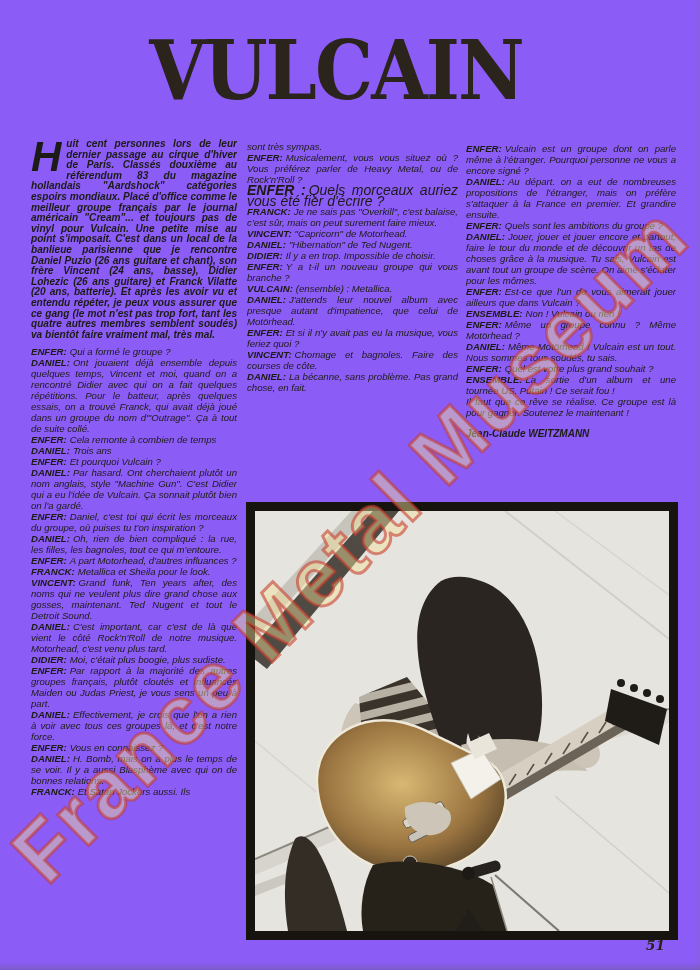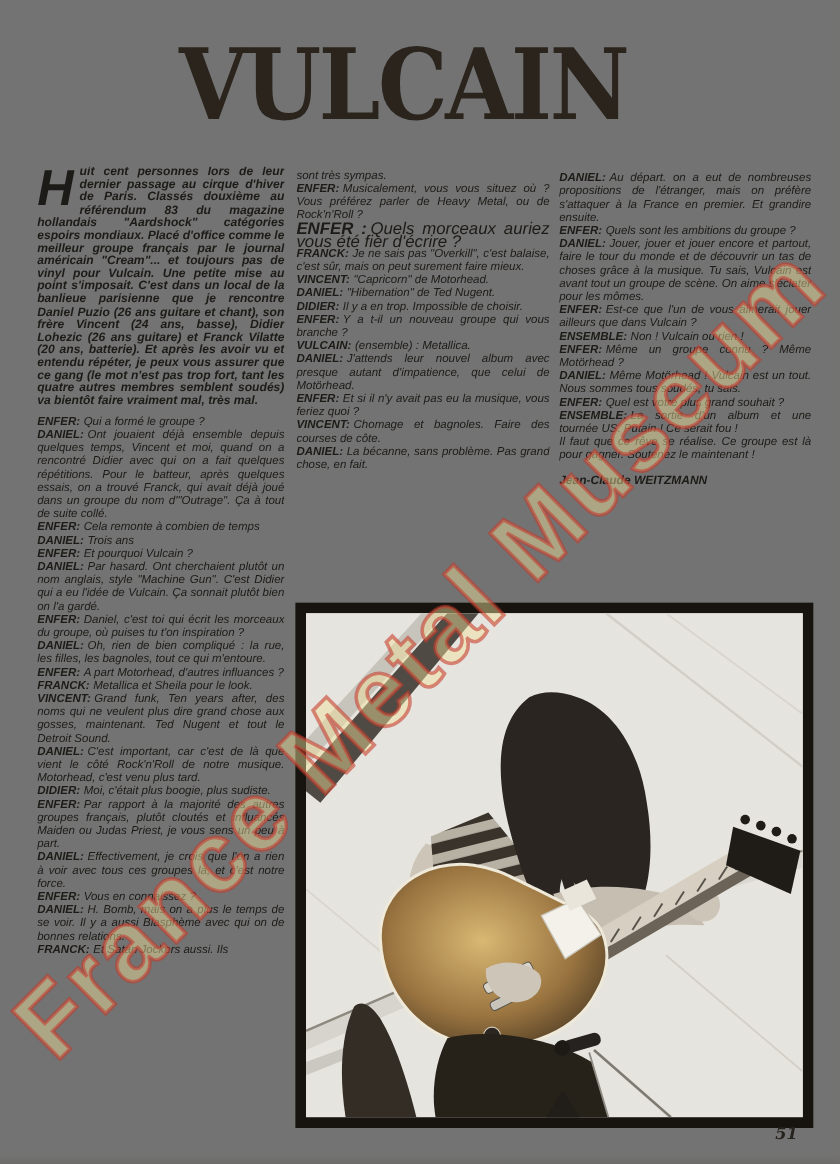--- a/index.html
+++ b/index.html
@@ -1,18 +1,18 @@
 <!DOCTYPE html>
 <html><head>
 <meta charset="utf-8">
 <style>
   html,body { margin:0; padding:0; }
   .page {
     position:relative; width:700px; height:970px;
-    background:#737373; overflow:hidden;
+    background:#8b5cf6; overflow:hidden;
     font-family:"Liberation Sans", sans-serif;
     color:#1d1b17;
   }
   
   .edge-bottom { position:absolute; left:0; right:0; bottom:0; height:8px;
     background:linear-gradient(to bottom, rgba(0,0,0,0), rgba(90,88,80,0.28)); }
   .edge-right { position:absolute; top:0; bottom:0; right:0; width:7px;
     background:linear-gradient(to right, rgba(0,0,0,0), rgba(120,115,100,0.12)); }
 
   .title {
@@ -150,20 +150,21 @@
 
         <p class="para"><b class="spk">VINCENT:</b><span>Chomage et bagnoles. Faire des courses de côte.</span></p>
 
         <p class="para"><b class="spk">DANIEL:</b><span>La bécanne, sans problème. Pas grand chose, en fait.</span></p>
       </div>
   </div>
 
   <div class="col col-right">
     <div>
 
+        <p class="para"><b class="spk">ENFER:</b><span>Vulcain est un groupe dont on parle même à l'étranger. Pourquoi personne ne vous a encore signé ?</span></p>
 
         <p class="para"><b class="spk">DANIEL:</b><span>Au départ. on a eut de nombreuses propositions de l'étranger, mais on préfère s'attaquer à la France en premier. Et grandire ensuite.</span></p>
 
         <p class="para"><b class="spk">ENFER:</b><span>Quels sont les ambitions du groupe ?</span></p>
 
         <p class="para"><b class="spk">DANIEL:</b><span>Jouer, jouer et jouer encore et partout, faire le tour du monde et de découvrir un tas de choses grâce à la musique. Tu sais, Vulcain est avant tout un groupe de scène. On aime s'éclater pour les mômes.</span></p>
 
         <p class="para"><b class="spk">ENFER:</b><span>Est-ce que l'un de vous aimerait jouer ailleurs que dans Vulcain ?</span></p>
 
         <p class="para"><b class="spk">ENSEMBLE:</b><span>Non ! Vulcain ou rien !</span></p>

